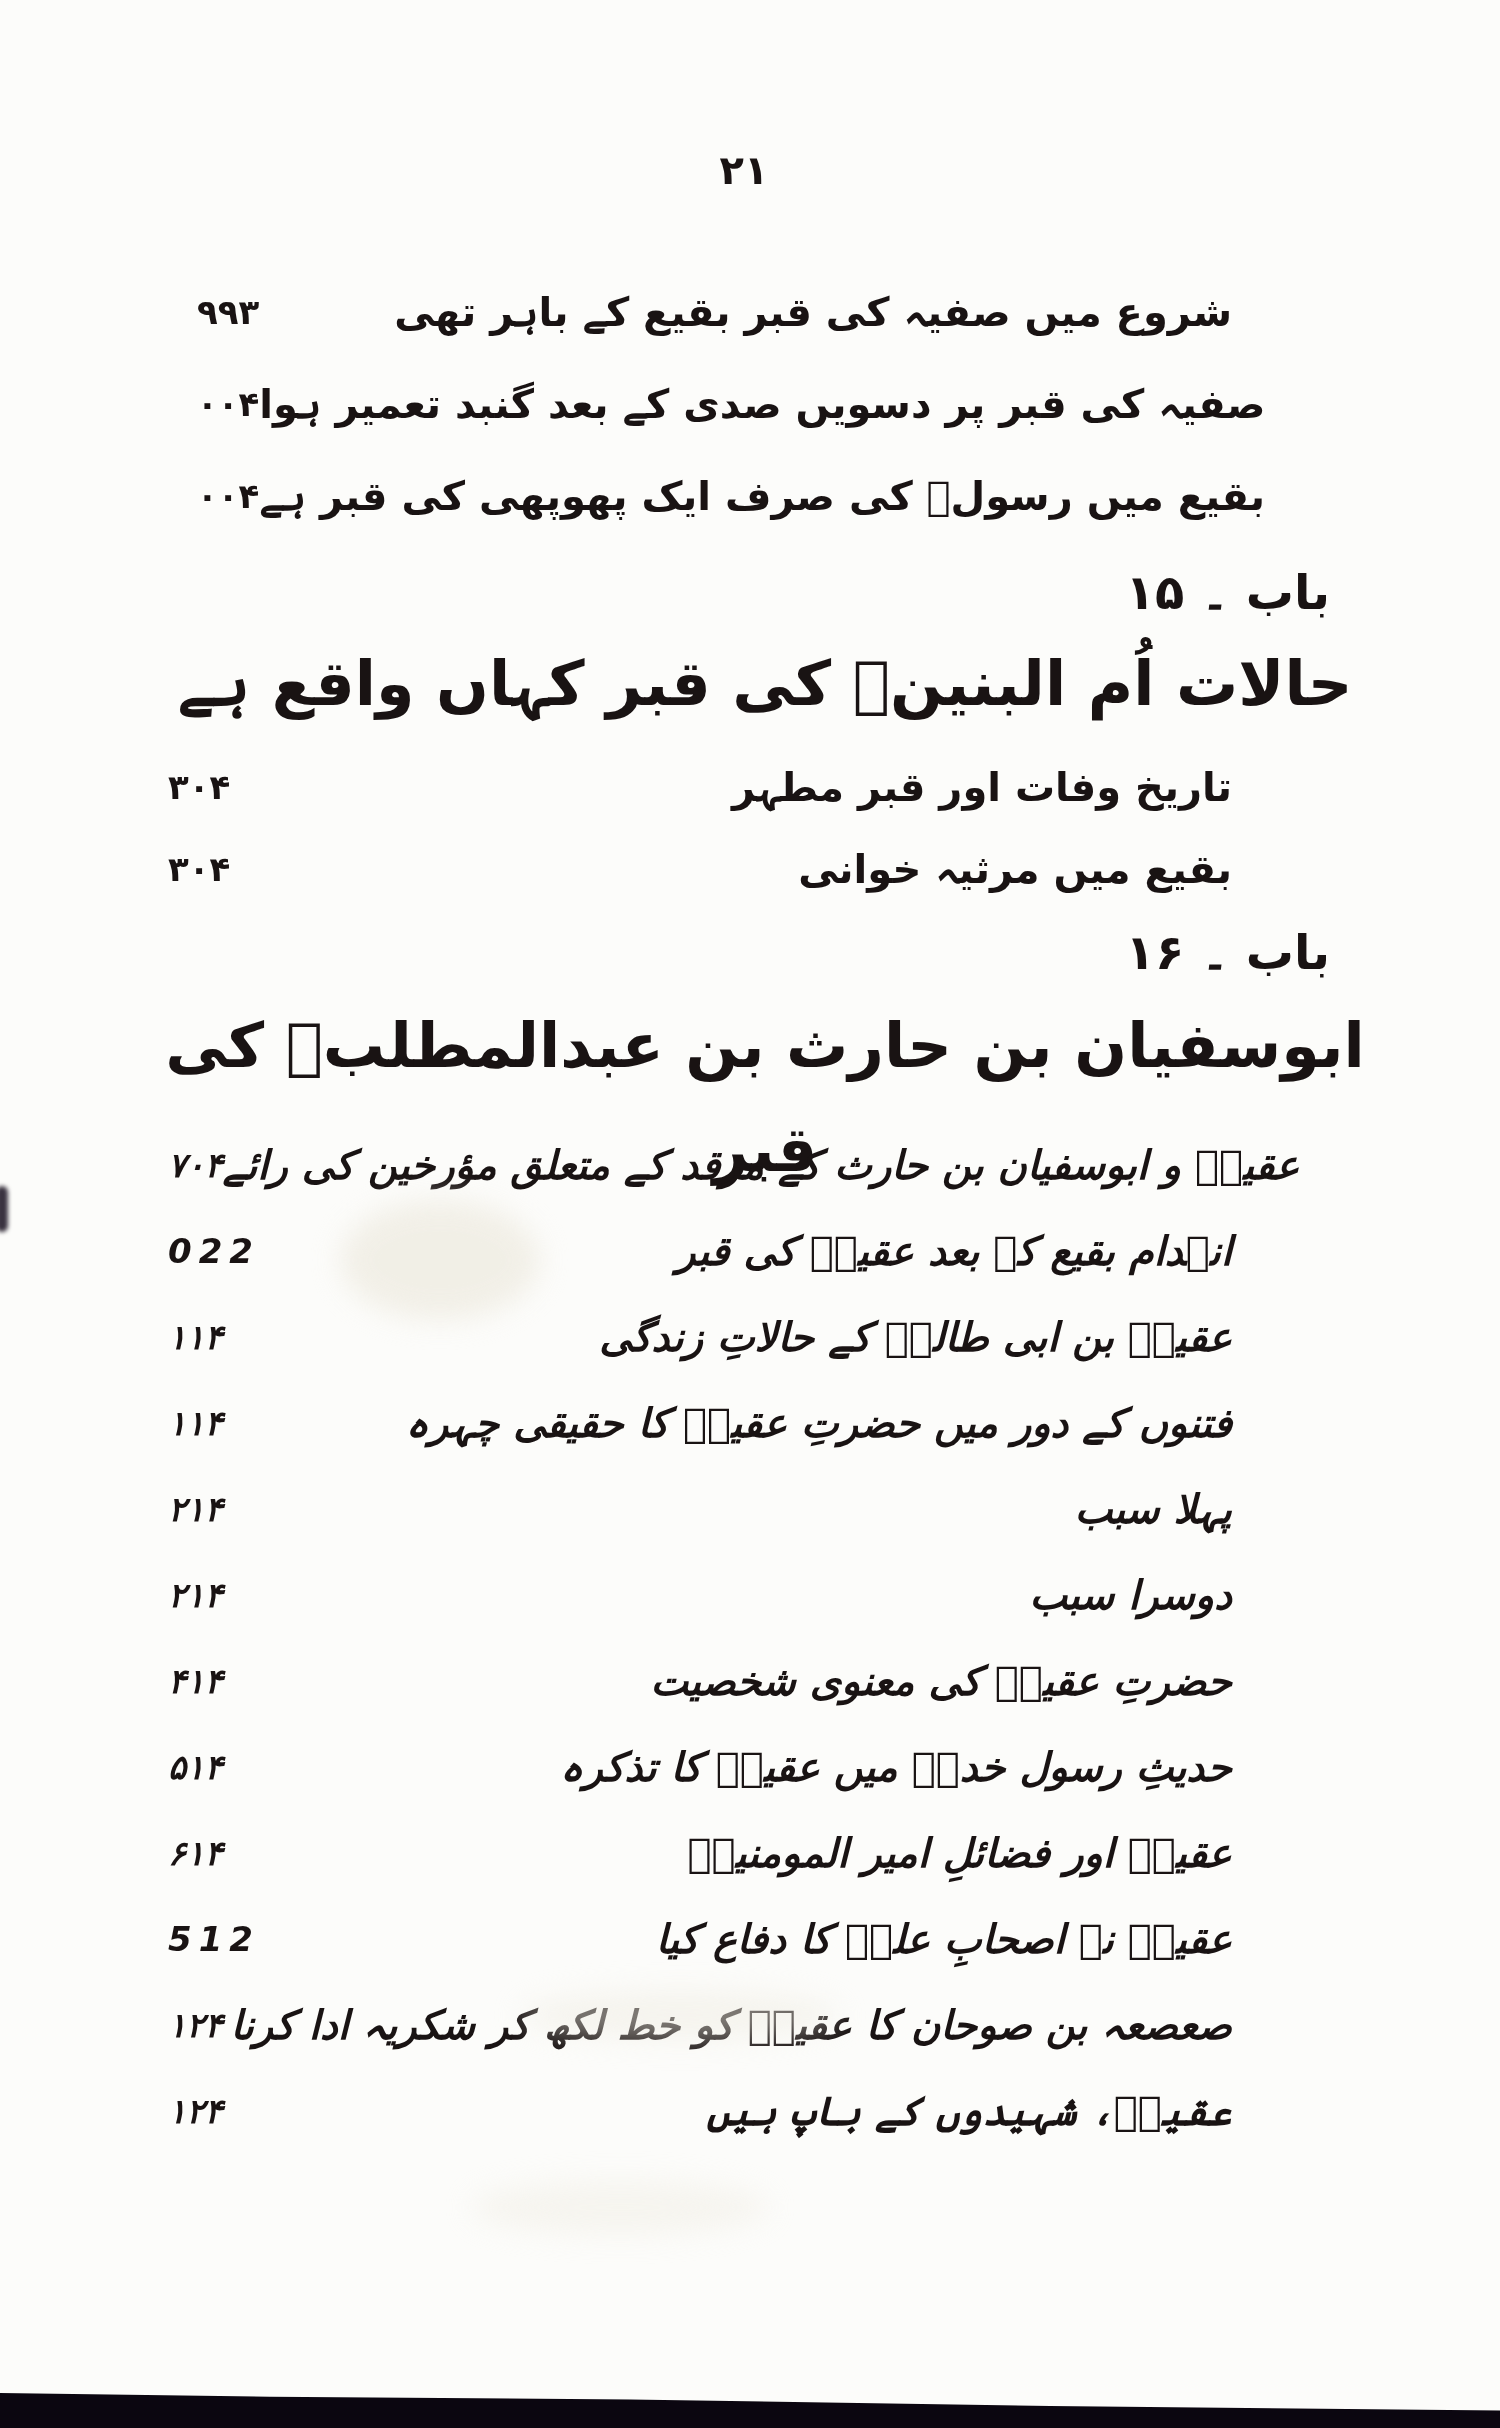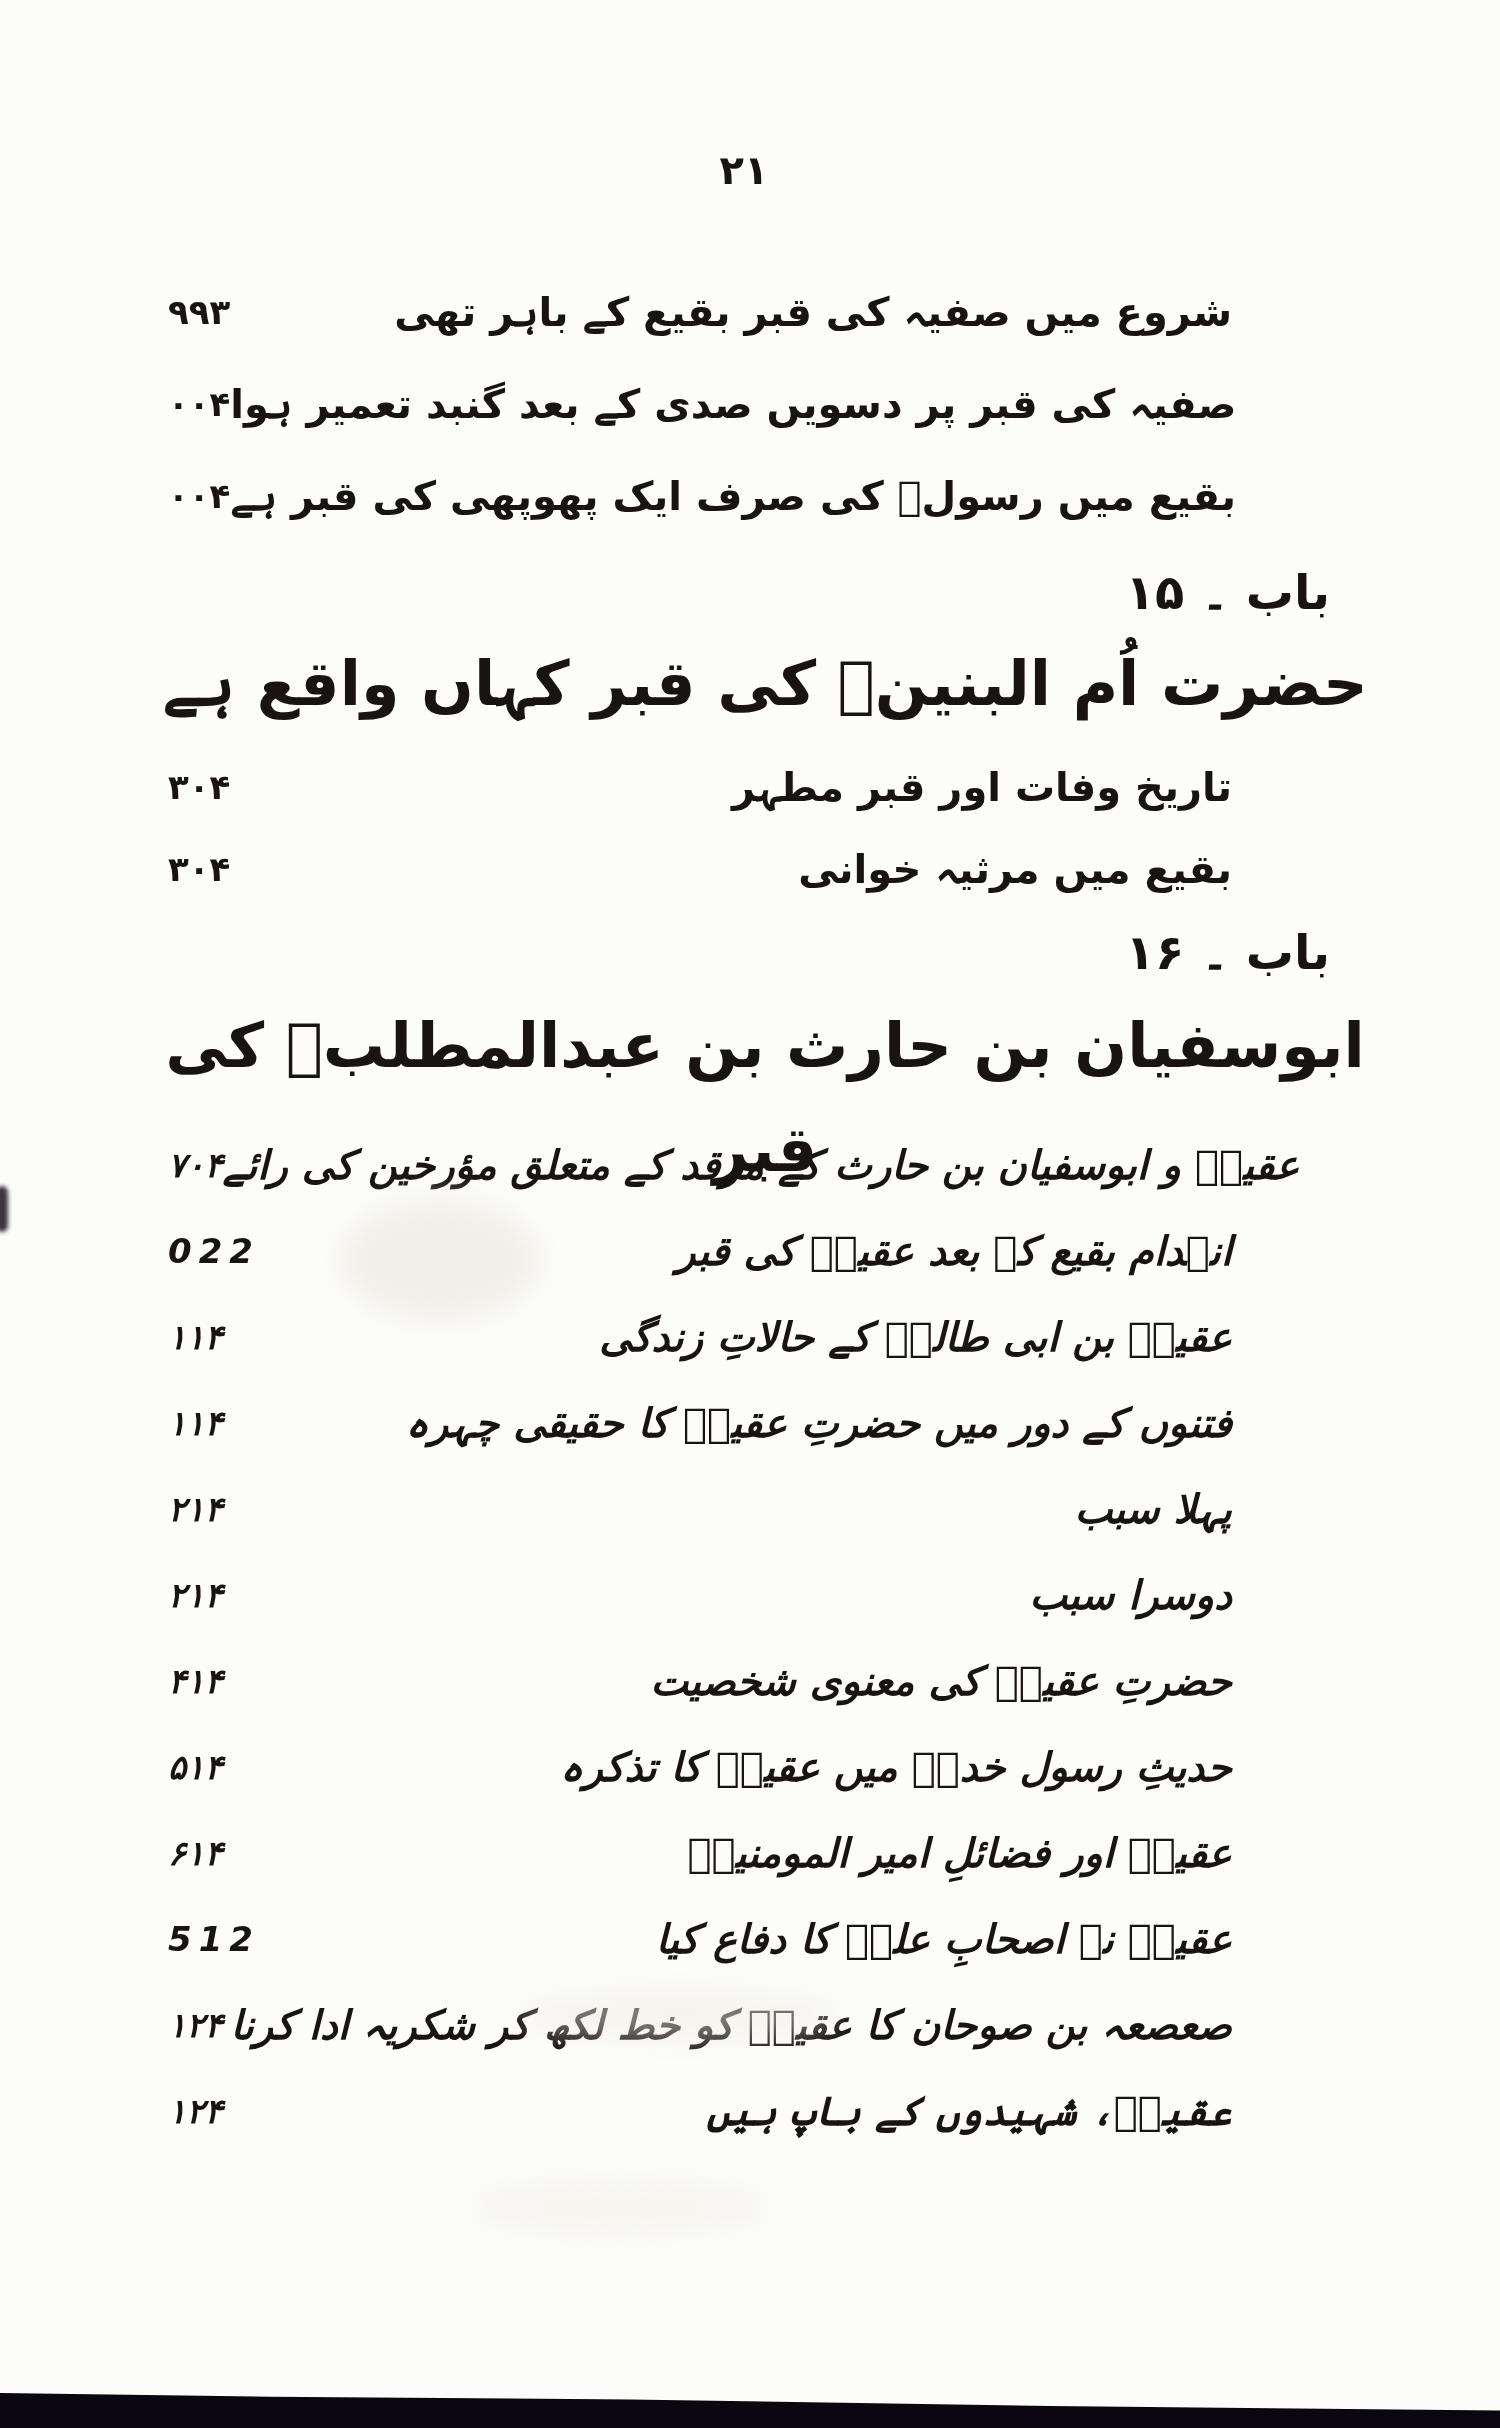--- a/index.html
+++ b/index.html
@@ -37,21 +37,21 @@
     align-items: center;
     justify-content: space-between;
     padding-left: 168px;
     padding-right: 268px;
     box-sizing: border-box;
     direction: ltr;
   }
   .s1 .toc-row { height: 92px; }
   .s2 .toc-row { height: 82px; }
   .s3 .toc-row { height: 86px; font-style: italic; }
-  .sec1 { margin-top: 66px; }
+  .sec1 { margin-top: 66px; margin-left: 29px; }
   .sec3 { margin-top: 12px; }
   .pnum {
     font-size: 34px;
     font-weight: bold;
     letter-spacing: 7px;
     white-space: nowrap;
     direction: rtl;
     unicode-bidi: bidi-override;
   }
   .etitle {
@@ -124,21 +124,21 @@
         <span class="etitle">صفیہ کی قبر پر دسویں صدی کے بعد گنبد تعمیر ہوا</span>
       </div>
       <div class="toc-row">
         <span class="pnum">۴۰۰</span>
         <span class="etitle">بقیع میں رسولؐ کی صرف ایک پھوپھی کی قبر ہے</span>
       </div>
     </div>
 
   <div class="chapter-heading ch15">باب ۔ ۱۵</div>
 
-  <div class="big-title t1">حضرت اُم البنینؑ کی قبر کہاں واقع ہے</div>
+  <div class="big-title t1">حالات اُم البنینؑ کی قبر کہاں واقع ہے</div>
 
   <div class="toc-section s2">
       <div class="toc-row">
         <span class="pnum">۴۰۳</span>
         <span class="etitle">تاریخ وفات اور قبر مطہر</span>
       </div>
       <div class="toc-row">
         <span class="pnum">۴۰۳</span>
         <span class="etitle">بقیع میں مرثیہ خوانی</span>
       </div>

